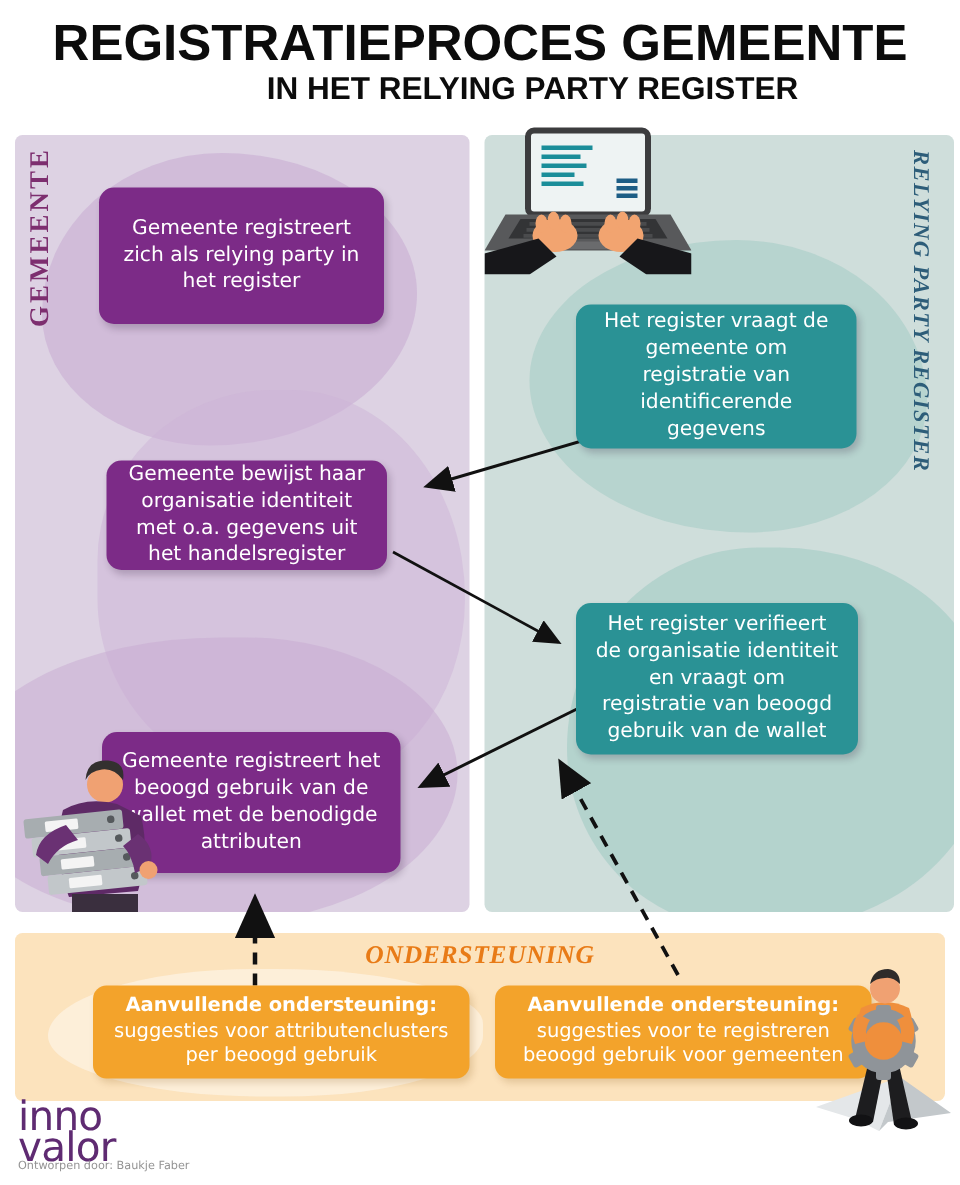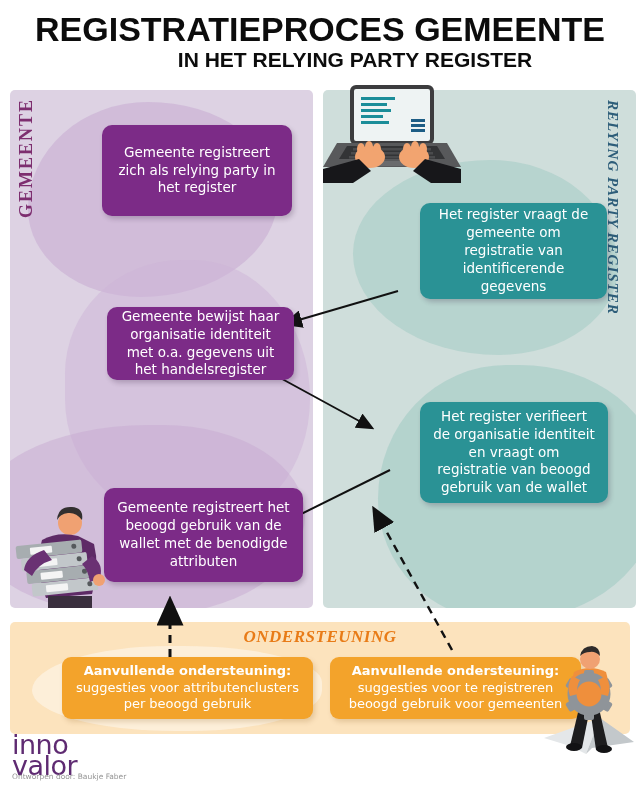--- a/index.html
+++ b/index.html
@@ -23,21 +23,21 @@
   
   .vlabel{position:absolute;font-family:"Liberation Serif",serif;font-weight:bold;}
   .vlabel-gemeente{left:16px;top:98px;writing-mode:vertical-rl;transform:rotate(180deg);
     font-size:18px;color:#7d2e6f;letter-spacing:2px;}
   .vlabel-register{left:604px;top:100px;writing-mode:vertical-rl;
     font-size:15px;font-style:italic;color:#2d5d79;letter-spacing:1px;}
 
   
   .flowbox{position:absolute;border-radius:10px;color:#fff;display:flex;align-items:center;
     justify-content:center;text-align:center;padding:8px 12px;box-sizing:border-box;
-    font-size:13.5px;line-height:1.32;box-shadow:2px 3px 5px rgba(40,20,50,.22);z-index:10;margin-left:36px;}
+    font-size:13.5px;line-height:1.32;box-shadow:2px 3px 5px rgba(40,20,50,.22);z-index:10;}
   .box-purple{background:#7c2b87;}
   .box-teal{background:#2a9295;}
   .pbox1{left:66px;top:125px;width:190px;height:91px;}
   .pbox2{left:71px;top:307px;width:187px;height:73px;}
   .pbox3{left:68px;top:488px;width:199px;height:94px;}
   .tbox1{left:384px;top:203px;width:187px;height:96px;}
   .tbox2{left:384px;top:402px;width:188px;height:101px;}
 
   
   .onder-title{position:absolute;left:10px;top:627px;width:620px;text-align:center;

